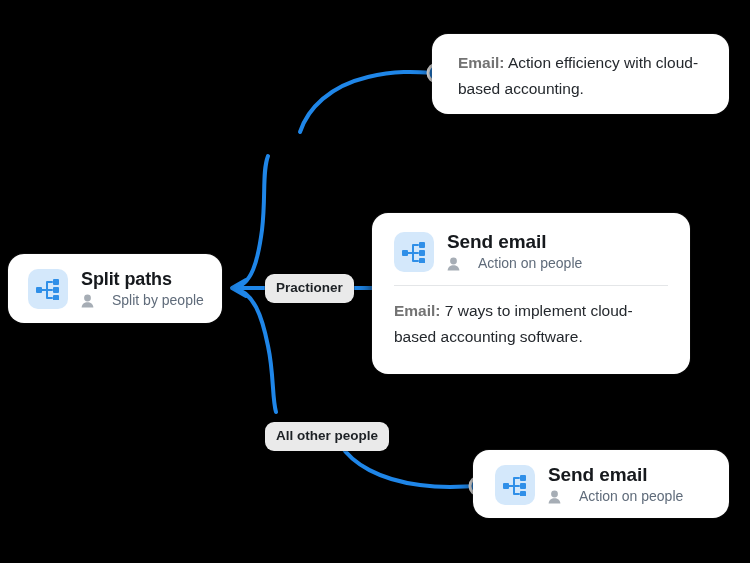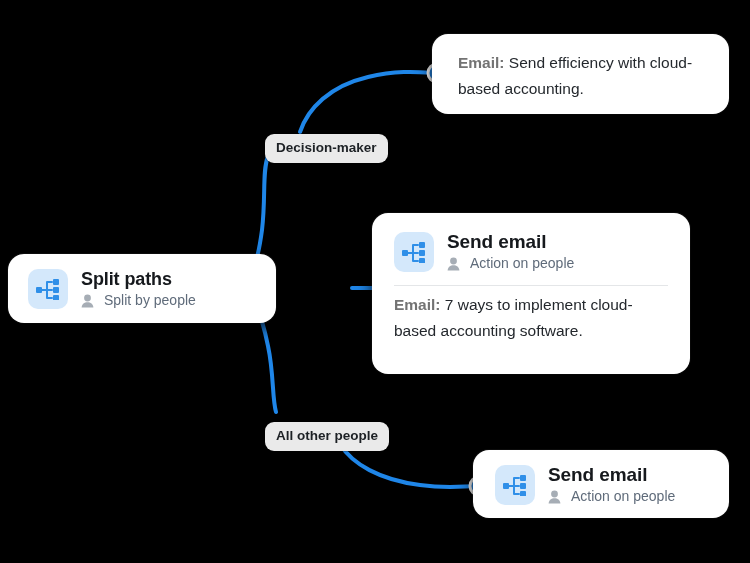--- a/index.html
+++ b/index.html
@@ -64,39 +64,39 @@
     font-size: 19px;
     font-weight: bold;
     color: #16191d;
     line-height: 22px;
     letter-spacing: -0.1px;
   }
 
   .node-sub {
     display: flex;
     align-items: center;
-    gap: 10px;
+    gap: 18px;
     font-size: 14px;
     color: #5f6b7a;
     line-height: 17px;
   }
 
   .person-icon { flex: 0 0 auto; display: block; }
 
   .divider {
     height: 1px;
     background: #e4e6e8;
     margin: 13px 0 0 0;
   }
 
   .body-text {
     font-size: 15.5px;
     line-height: 26px;
     color: #24282d;
-    margin-top: 6px;
+    margin-top: 12px;
   }
   .body-text b { font-weight: bold; color: #737373; }
 
   
   #card-top {
     left: 432px; top: 34px;
     width: 297px; height: 80px;
     padding: 16px 22px 0 26px;
   }
   #card-top .body-text { margin-top: 0; }
@@ -108,21 +108,21 @@
   }
 
   #card-bottom {
     left: 473px; top: 450px;
     width: 256px; height: 68px;
     padding: 14px 18px 0 22px;
   }
 
   #card-split {
     left: 8px; top: 254px;
-    width: 268px; height: 69px;
+    width: 214px; height: 69px;
     padding: 14px 16px 0 20px;
   }
   #card-split .node-title { font-size: 18px; }
 
   
   .edge-label {
     position: absolute;
     background: #eaeaea;
     border-radius: 9px;
     font-size: 13.5px;
@@ -153,22 +153,22 @@
     <path d="M233,288 C254,292 262,316 268,346 C274,374 272,398 276,412" fill="none" stroke="#1f86e8" stroke-width="4" stroke-linecap="round"></path>
     <path d="M340,444 C352,464 380,480 420,485 C450,489 462,486 478,486" fill="none" stroke="#1f86e8" stroke-width="4" stroke-linecap="round"></path>
 
     <path d="M246,280 L232,288 L246,296" fill="none" stroke="#1f86e8" stroke-width="4" stroke-linecap="round" stroke-linejoin="round"></path>
 
     <circle cx="437" cy="73" r="9" fill="#1f86e8" stroke="#ffffff" stroke-width="3"></circle>
     <circle cx="384" cy="288" r="9" fill="#1f86e8" stroke="#ffffff" stroke-width="3"></circle>
     <circle cx="479" cy="486" r="9" fill="#1f86e8" stroke="#ffffff" stroke-width="3"></circle>
   </svg>
 
-  <div class="edge-label" id="label-decision">Decision-maker</div>
-
+
+  <div class="edge-label" id="label-practioner">Practioner</div>
 
   <div class="edge-label" id="label-allother">All other people</div>
 
   <div class="card" id="card-split">
     <div class="card-head">
       <span class="tile">
         <svg width="24" height="22" viewBox="0 0 24 22">
           <rect x="0" y="9" width="6" height="6" rx="1" fill="#2f8fe8"></rect>
           <rect x="17" y="1" width="6" height="6" rx="1" fill="#2f8fe8"></rect>
           <rect x="17" y="9" width="6" height="6" rx="1" fill="#2f8fe8"></rect>
@@ -184,21 +184,21 @@
             <path d="M0.6,13.6 C0.9,9.9 3.4,8.2 6.5,8.2 C9.6,8.2 12.1,9.9 12.4,13.6 Z" fill="#a6adb5"></path>
           </svg>
           <span>Split by people</span>
         </span>
       </span>
     </div>
   </div>
 
   <div class="card" id="card-top">
     <div class="body-text">
-      <b>Email:</b><span> Send efficiency with cloud-based accounting.</span>
+      <b>Email:</b><span> Action efficiency with cloud-based accounting.</span>
     </div>
   </div>
 
   <div class="card" id="card-mid">
     <div class="card-head">
       <span class="tile">
         <svg width="24" height="22" viewBox="0 0 24 22">
           <rect x="0" y="9" width="6" height="6" rx="1" fill="#2f8fe8"></rect>
           <rect x="17" y="1" width="6" height="6" rx="1" fill="#2f8fe8"></rect>
           <rect x="17" y="9" width="6" height="6" rx="1" fill="#2f8fe8"></rect>

